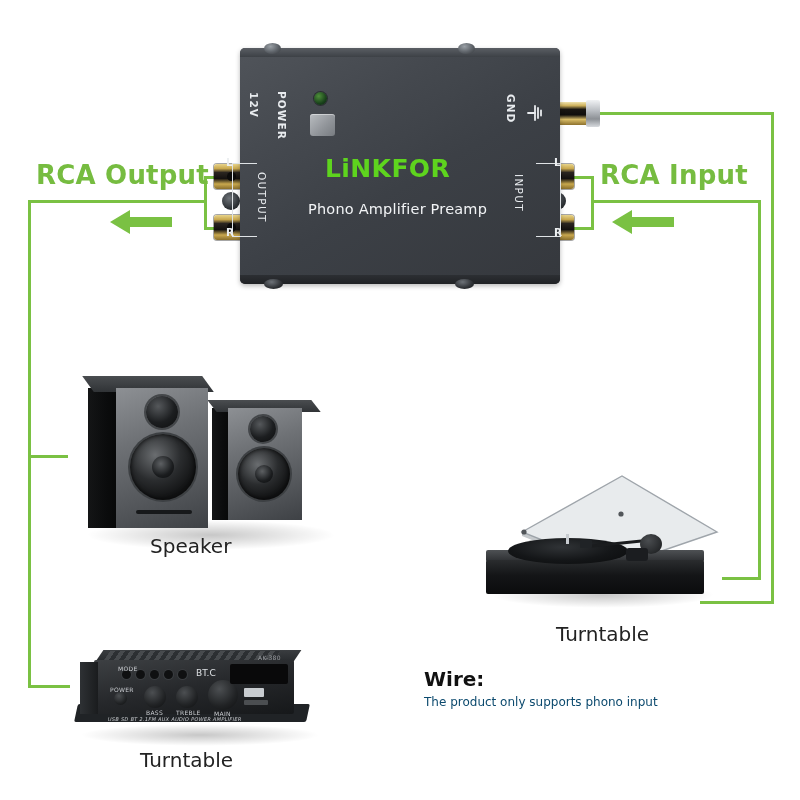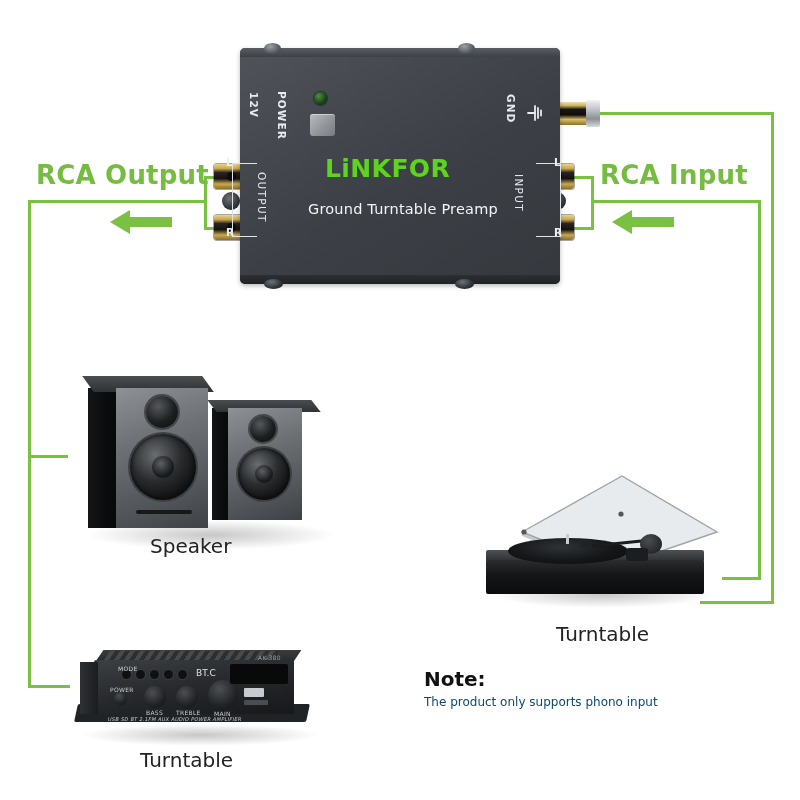--- a/index.html
+++ b/index.html
@@ -176,21 +176,21 @@
     <div class="foot" style="left:24px;top:231px;"></div>
     <div class="foot" style="left:215px;top:231px;"></div>
 
     <div class="vtext" style="left:20px;top:44px;">12V</div>
     <div class="vtext" style="left:48px;top:43px;">POWER</div>
 
     <div class="led" style="left:74px;top:44px;"></div>
     <div class="pbtn" style="left:70px;top:66px;"></div>
 
     <div class="brand" style="left:85px;top:106px;">LiNKFOR</div>
-    <div class="model" style="left:68px;top:153px;">Ground Turntable Preamp</div>
+    <div class="model" style="left:68px;top:153px;">Phono Amplifier Preamp</div>
 
     <div class="bracket left" style="left:-8px;top:115px;width:24px;height:72px;"></div>
     <div class="lr" style="left:-14px;top:108px;">L</div>
     <div class="lr" style="left:-14px;top:178px;">R</div>
     <div class="vtext thin" style="left:28px;top:124px;">OUTPUT</div>
 
     <div class="bracket right" style="left:296px;top:115px;width:24px;height:72px;"></div>
     <div class="lr" style="left:314px;top:108px;">L</div>
     <div class="lr" style="left:314px;top:178px;">R</div>
     <div class="vtext thin" style="left:285px;top:126px;">INPUT</div>
@@ -283,16 +283,16 @@
     <div class="amp-txt" style="left:178px;top:6px;color:#9a9da1;">AK-380</div>
     <div class="amp-txt" style="left:30px;top:38px;">POWER</div>
     <div class="amp-txt" style="left:66px;top:61px;">BASS</div>
     <div class="amp-txt" style="left:96px;top:61px;">TREBLE</div>
     <div class="amp-txt" style="left:134px;top:62px;">MAIN</div>
     <div class="amp-txt" style="left:38px;top:17px;">MODE</div>
     <div class="amp-txt" style="left:28px;top:68px;font-size:5px;transform:skewX(-12deg);">USB SD BT 2.1FM AUX AUDIO POWER AMPLIFIER</div>
   </div>
   <div class="dlabel" style="left:140px;top:748px;">Turntable</div>
 
-  <div class="note-title" style="left:424px;top:667px;">Note:</div>
+  <div class="note-title" style="left:424px;top:667px;">Wire:</div>
   <div class="note-body" style="left:424px;top:695px;">The product only supports phono input</div>
 
 </div>
 
 </body></html>

